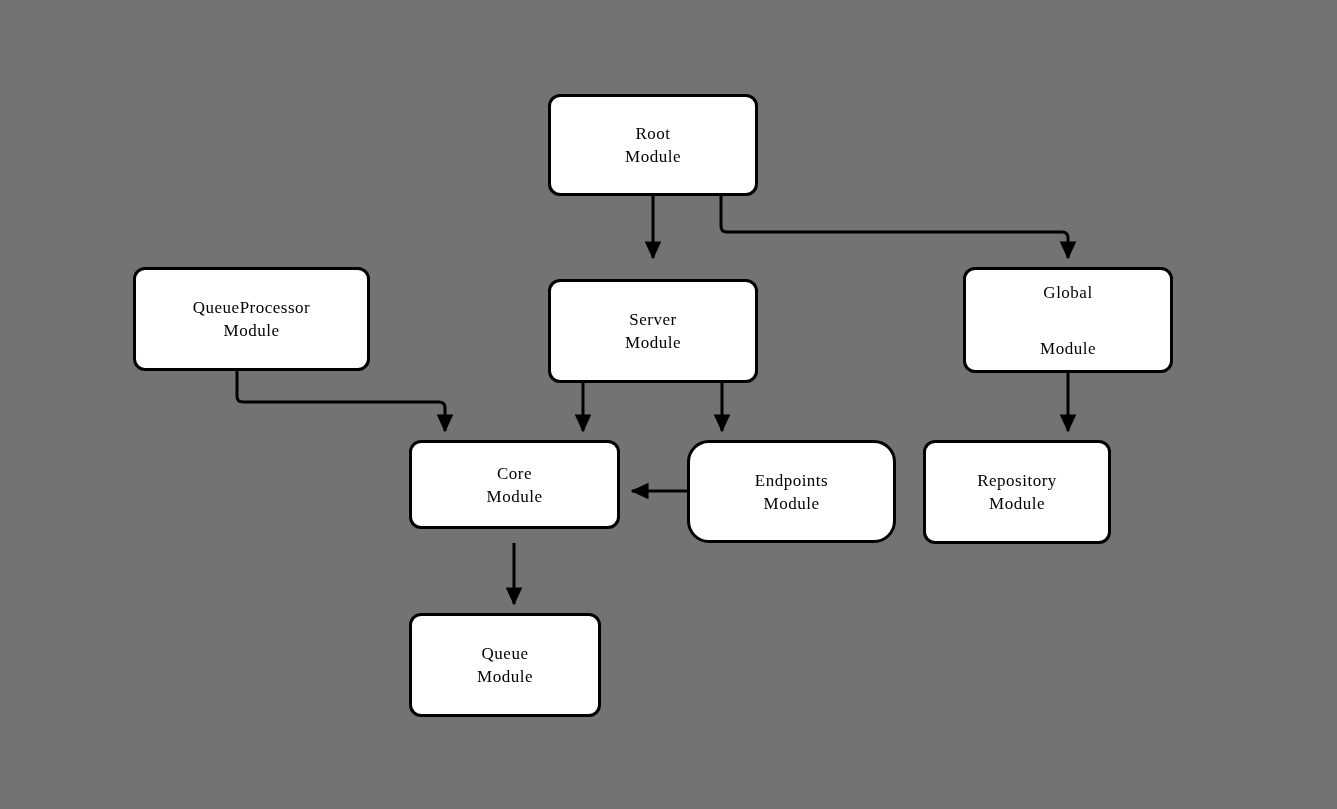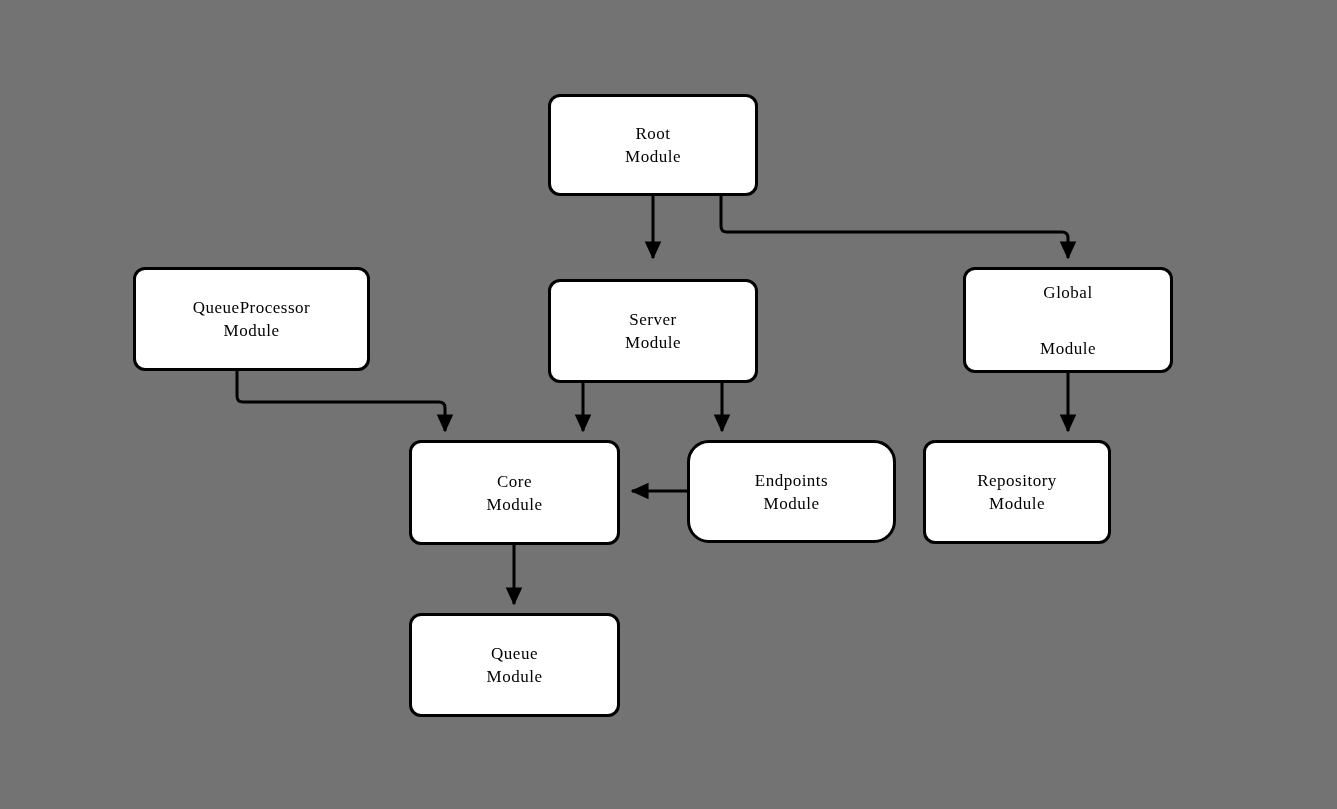--- a/index.html
+++ b/index.html
@@ -78,31 +78,31 @@
         <div class="node-line">Module</div>
       </div>
       <div class="node" style="left: 548px; top: 267px; width: 210px; height: 104px; border-color: rgb(0, 0, 0); border-width: 3px; margin-top: 12px;">
         <div class="node-line">Server</div>
         <div class="node-line">Module</div>
       </div>
       <div class="node" style="left: 963px; top: 267px; width: 210px; height: 106px; border-color: rgb(0, 0, 0); border-width: 3px; gap: 33px;">
         <div class="node-line">Global</div>
         <div class="node-line">Module</div>
       </div>
-      <div class="node" style="left: 409px; top: 440px; width: 211px; height: 105px; border-color: rgb(0, 0, 0); border-width: 3px;">
+      <div class="node" style="left: 409px; top: 440px; width: 211px; height: 89px; border-color: rgb(0, 0, 0); border-width: 3px;">
         <div class="node-line">Core</div>
         <div class="node-line">Module</div>
       </div>
       <div class="node" style="left: 687px; top: 440px; width: 209px; height: 103px; border-color: rgb(0, 0, 0); border-width: 3px; border-radius: 22px;">
         <div class="node-line">Endpoints</div>
         <div class="node-line">Module</div>
       </div>
       <div class="node" style="left: 923px; top: 440px; width: 188px; height: 104px; border-color: rgb(0, 0, 0); border-width: 3px;">
         <div class="node-line">Repository</div>
         <div class="node-line">Module</div>
       </div>
-      <div class="node" style="left: 409px; top: 613px; width: 211px; height: 104px; border-color: rgb(0, 0, 0); border-width: 3px;">
+      <div class="node" style="left: 409px; top: 613px; width: 192px; height: 104px; border-color: rgb(0, 0, 0); border-width: 3px;">
         <div class="node-line">Queue</div>
         <div class="node-line">Module</div>
       </div>
     </div>
 
 </div>
 
 </body></html>

